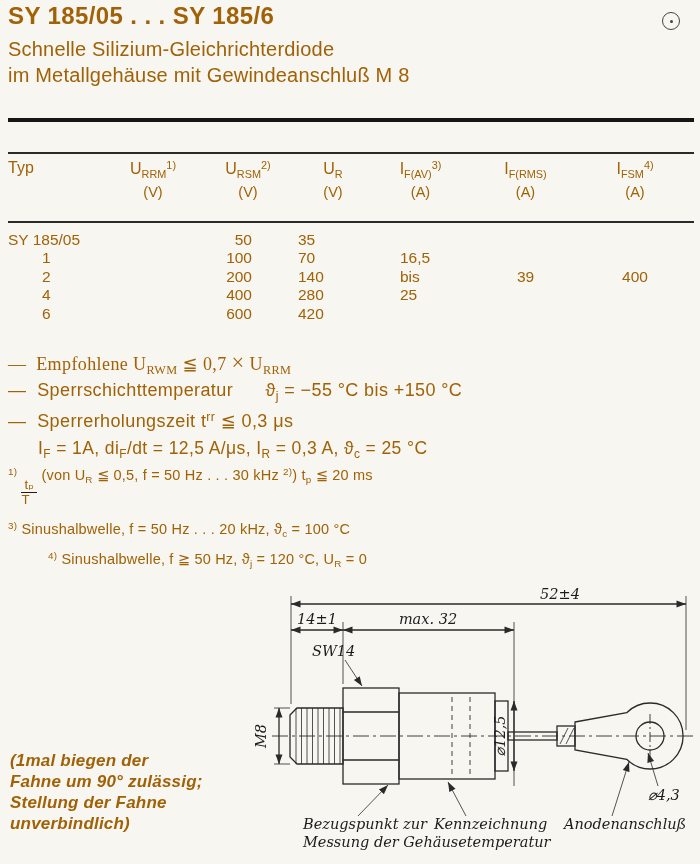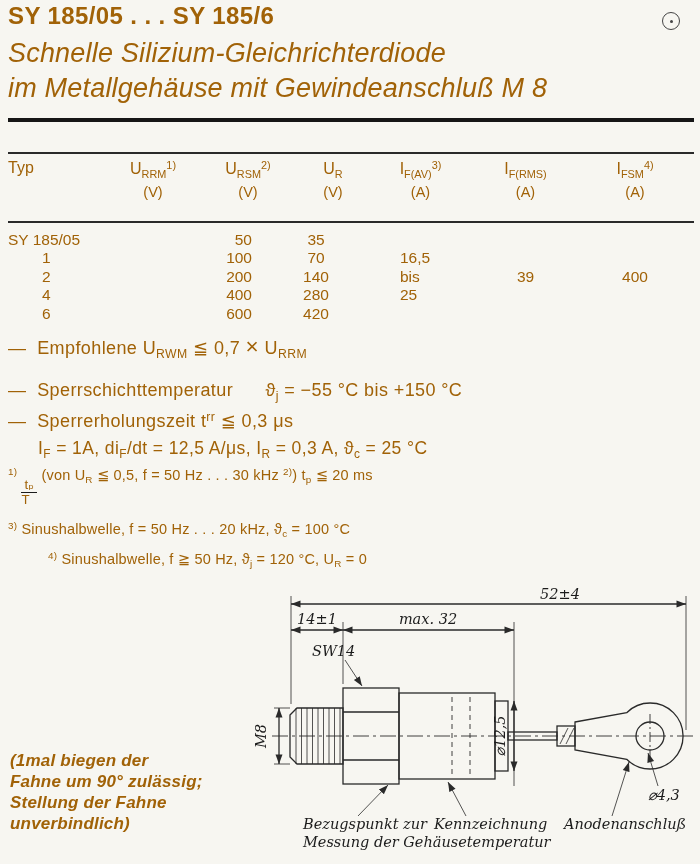--- a/index.html
+++ b/index.html
@@ -3,44 +3,44 @@
 <meta charset="utf-8">
 <style>
   html,body{margin:0;padding:0;background:#e8e6e1;}
   .page{position:relative;width:700px;height:864px;background:#f7f6f1;
         font-family:"Liberation Sans","DejaVu Sans",sans-serif;color:#a16207;overflow:hidden;}
 
   .title{position:absolute;left:8px;top:2px;font-size:24px;font-weight:bold;letter-spacing:.4px;}
   .corner-mark{position:absolute;left:662px;top:12px;width:16px;height:16px;border:1.6px solid #444;
                border-radius:50%;display:flex;align-items:center;justify-content:center;}
   .corner-mark .dot{width:3px;height:3px;border-radius:50%;background:#444;}
-  .subtitle{position:absolute;left:8px;top:36px;font-size:27px;line-height:1.3;letter-spacing:.2px;font-style:italic;}
+  .subtitle{position:absolute;left:8px;top:36px;font-size:20px;line-height:1.3;letter-spacing:.2px;}
 
   .rule-thick{position:absolute;left:8px;top:118px;width:686px;height:4px;background:#161616;}
   .rule-thin1{position:absolute;left:8px;top:152px;width:686px;height:2px;background:#2a2a2a;}
   .rule-thin2{position:absolute;left:8px;top:221px;width:686px;height:2px;background:#2a2a2a;}
 
   .thead,.tbody{position:absolute;left:8px;width:684px;display:grid;
                 grid-template-columns:100px 90px 100px 70px 105px 105px 114px;}
   .thead{top:159px;font-size:16px;}
   .th{text-align:center;}
   .th.typ{text-align:left;}
   .h-main{height:25px;}
   .h-unit{font-size:14.5px;}
   .tbody{top:231px;grid-auto-rows:18.4px;font-size:15.5px;}
   .c-typ{text-align:left;}
   .c-typ.indent{padding-left:34px;}
   .c-urrm{text-align:center;}
   .c-ursm{text-align:right;padding-right:46px;}
-  .c-ur{text-align:center;padding-right:34px;}
+  .c-ur{text-align:left;padding-right:34px;}
   .c-ifav{text-align:left;padding-left:32px;}
   .c-ifrms,.c-ifsm{text-align:center;}
 
   .note{position:absolute;left:8px;white-space:pre-wrap;font-size:18px;letter-spacing:.4px;}
-  .n1{top:334px;}.n2{top:380px;}.n3{top:410px;}
+  .n1{top:350px;font-family:Liberation Serif, serif;}.n2{top:380px;}.n3{top:410px;}
   .n4{top:438px;padding-left:30px;font-size:17.5px;}
   .fn{font-size:14.5px;letter-spacing:.2px;}
   .f1{top:466px;}.f3{top:520px;}.f4{top:550px;margin-left:40px;}
 
   .seg-sub{font-size:68%;vertical-align:-.35em;}
   .seg-sup{font-size:68%;vertical-align:.5em;}
   .seg-times{font-size:125%;}
   .frac{display:inline-flex;flex-direction:column;align-items:flex-start;vertical-align:-.65em;
         line-height:1.1;font-size:92%;text-align:center;}
   .frac-top{border-bottom:1.4px solid #1c1c1c;padding:0 3px;}

